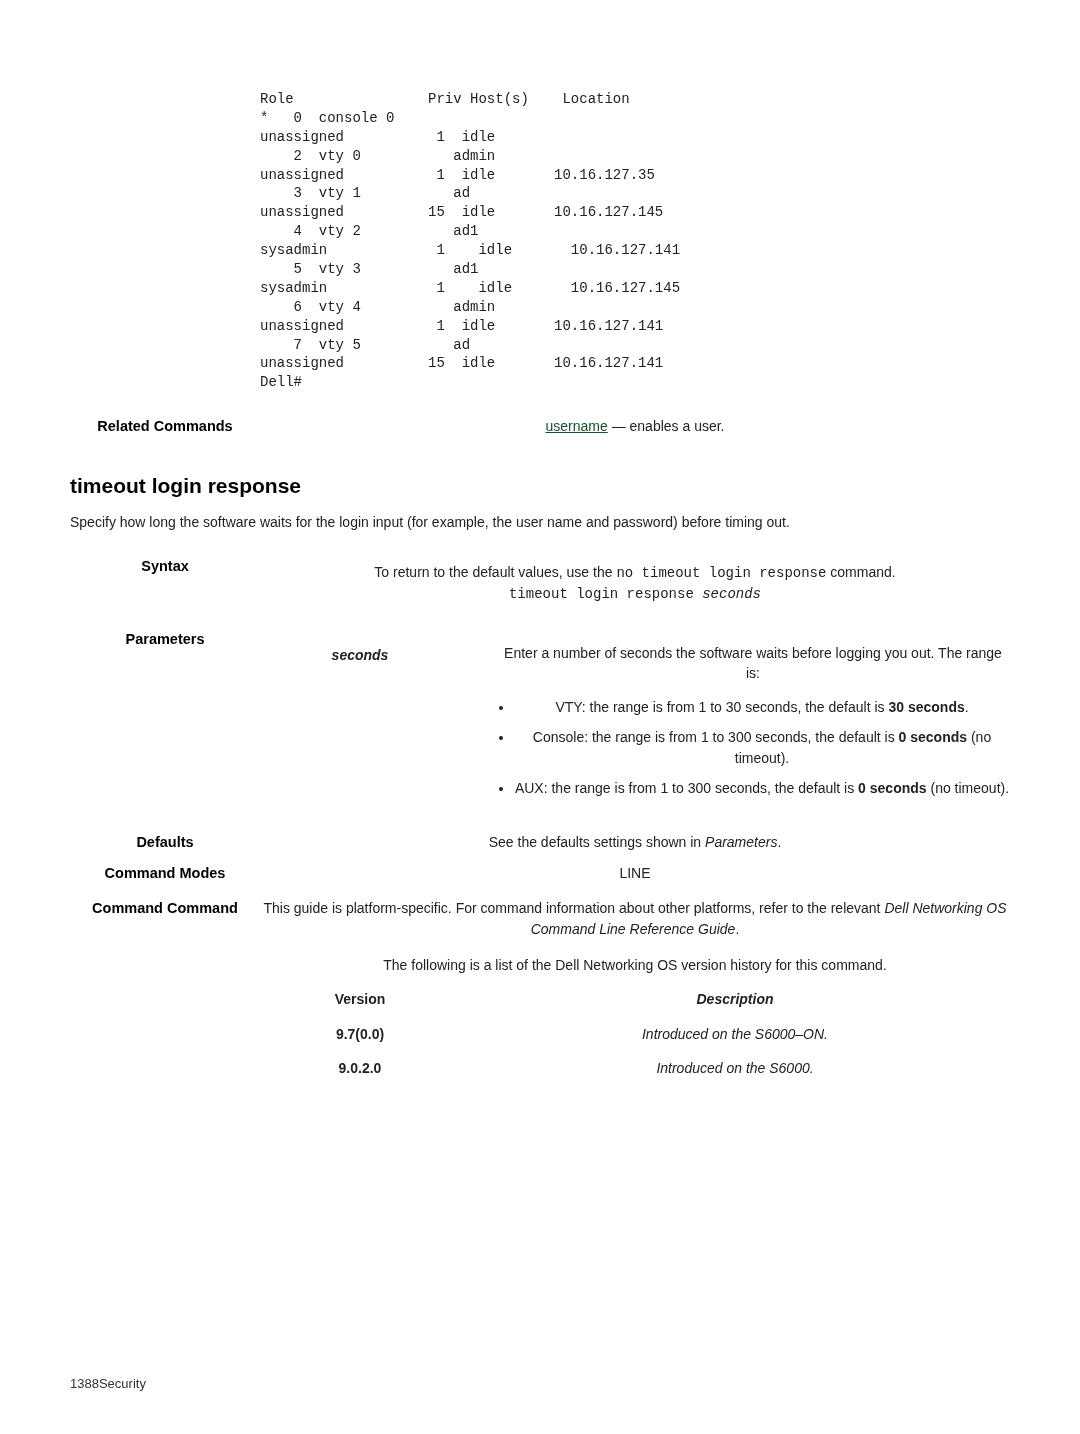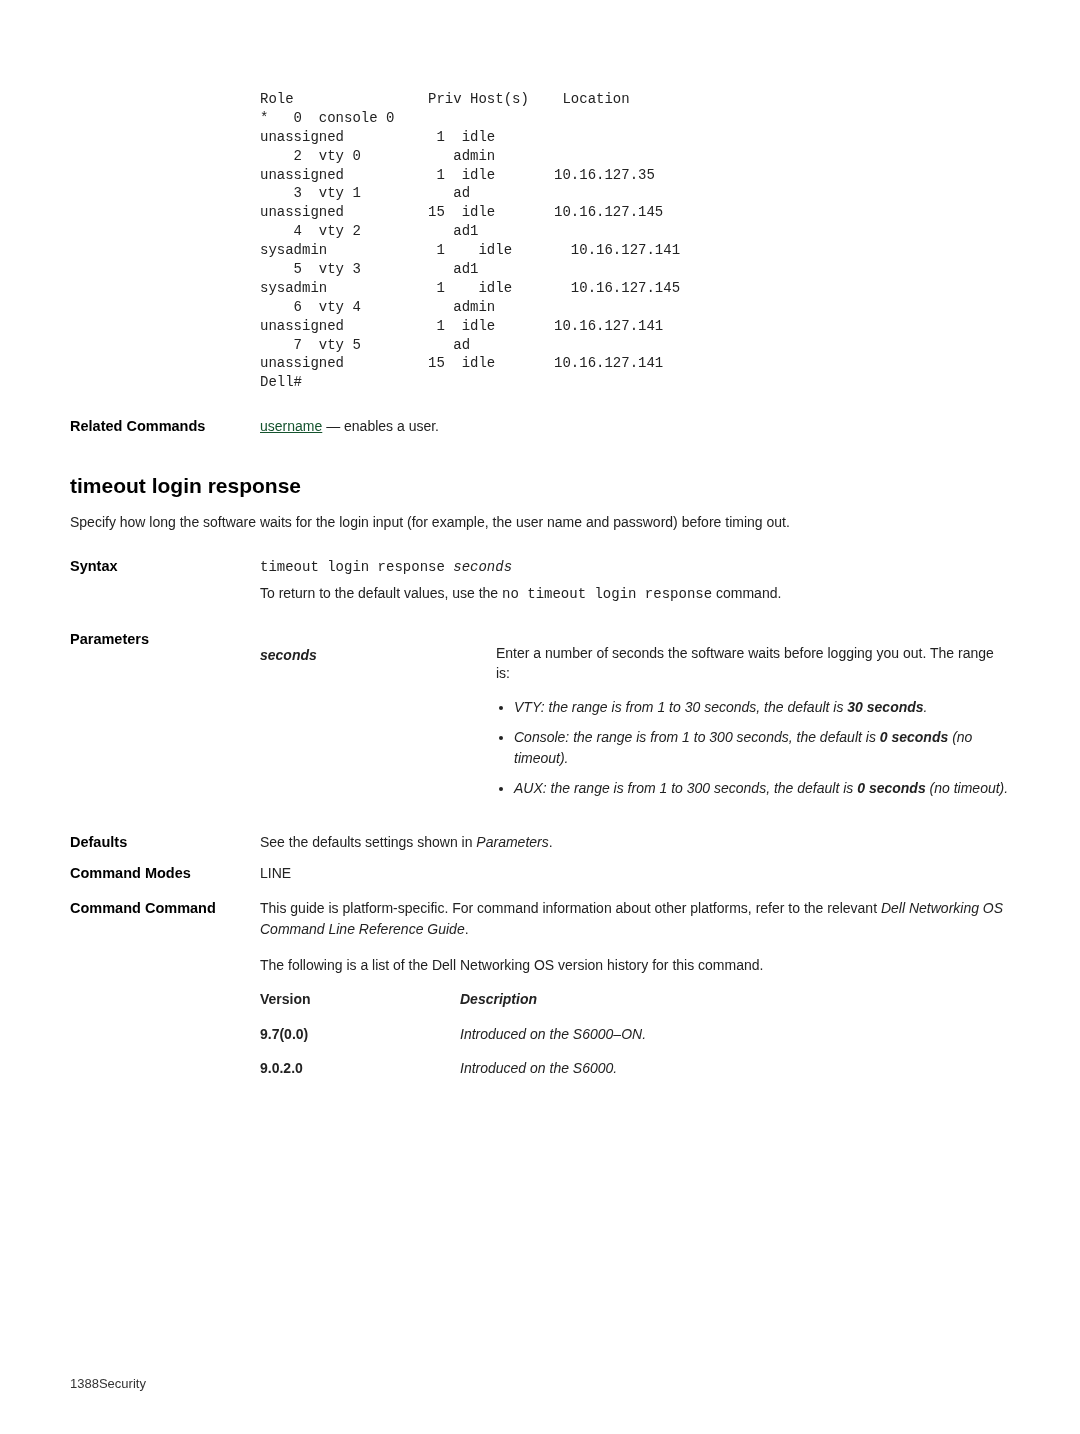--- a/index.html
+++ b/index.html
@@ -18,20 +18,21 @@
     font-family: "Courier New", Courier, monospace;
     white-space: pre;
     font-size: 14px;
     line-height: 1.35;
     margin-left: 190px;
     margin-bottom: 24px;
   }
   .row {
     display: flex;
     margin-bottom: 6px;
+    text-align: center;
   }
   .row.gap { margin-top: 24px; }
   .row-label {
     width: 190px;
     flex-shrink: 0;
     font-weight: 600;
     font-size: 14.5px;
     color: #000;
   }
   .row-body {
@@ -59,21 +60,21 @@
   .param-row { display:flex; }
   .param-name {
     width: 200px;
     flex-shrink:0;
     font-style: italic;
     font-weight: 600;
     padding-top:2px;
   }
   .param-desc { flex:1;margin-left:36px; }
   ul.bullets { list-style: disc; padding-left: 18px; margin-top: 14px; }
-  ul.bullets li { margin-bottom: 10px; font-style: italic; }
+  ul.bullets li { margin-bottom: 10px; }
   .vh-table { margin-top: 14px; }
   .vh-row { display:flex; margin-bottom: 14px; }
   .vh-c1 { width: 200px; flex-shrink:0; }
   .vh-c2 { flex:1;font-style:italic; }
   .bold { font-weight: 700; }
   .footer {
     position: absolute;
     bottom: 40px;
     left: 70px;
     right: 70px;
@@ -108,25 +109,25 @@
     <a class="link">username</a><span> — enables a user.</span>
   </div>
 </div>
 
 <h2 class="section">timeout login response</h2>
 <p class="lead">Specify how long the software waits for the login input (for example, the user name and password) before timing out.</p>
 
 <div class="row gap">
   <div class="row-label">Syntax</div>
   <div class="row-body">
+    <div style="margin-top:6px">
+      <span>To return to the default values, use the </span><span class="mono">no timeout login response</span><span> command.</span>
+    </div>
     <div>
       <span class="mono">timeout login response </span><span class="mono" style="font-style:italic">seconds</span>
-    </div>
-    <div style="margin-top:6px">
-      <span>To return to the default values, use the </span><span class="mono">no timeout login response</span><span> command.</span>
     </div>
   </div>
 </div>
 
 <div class="row gap">
   <div class="row-label">Parameters</div>
   <div class="row-body">
     <div class="param-row" style="margin-top:14px">
       <div class="param-name">seconds</div>
       <div class="param-desc">

